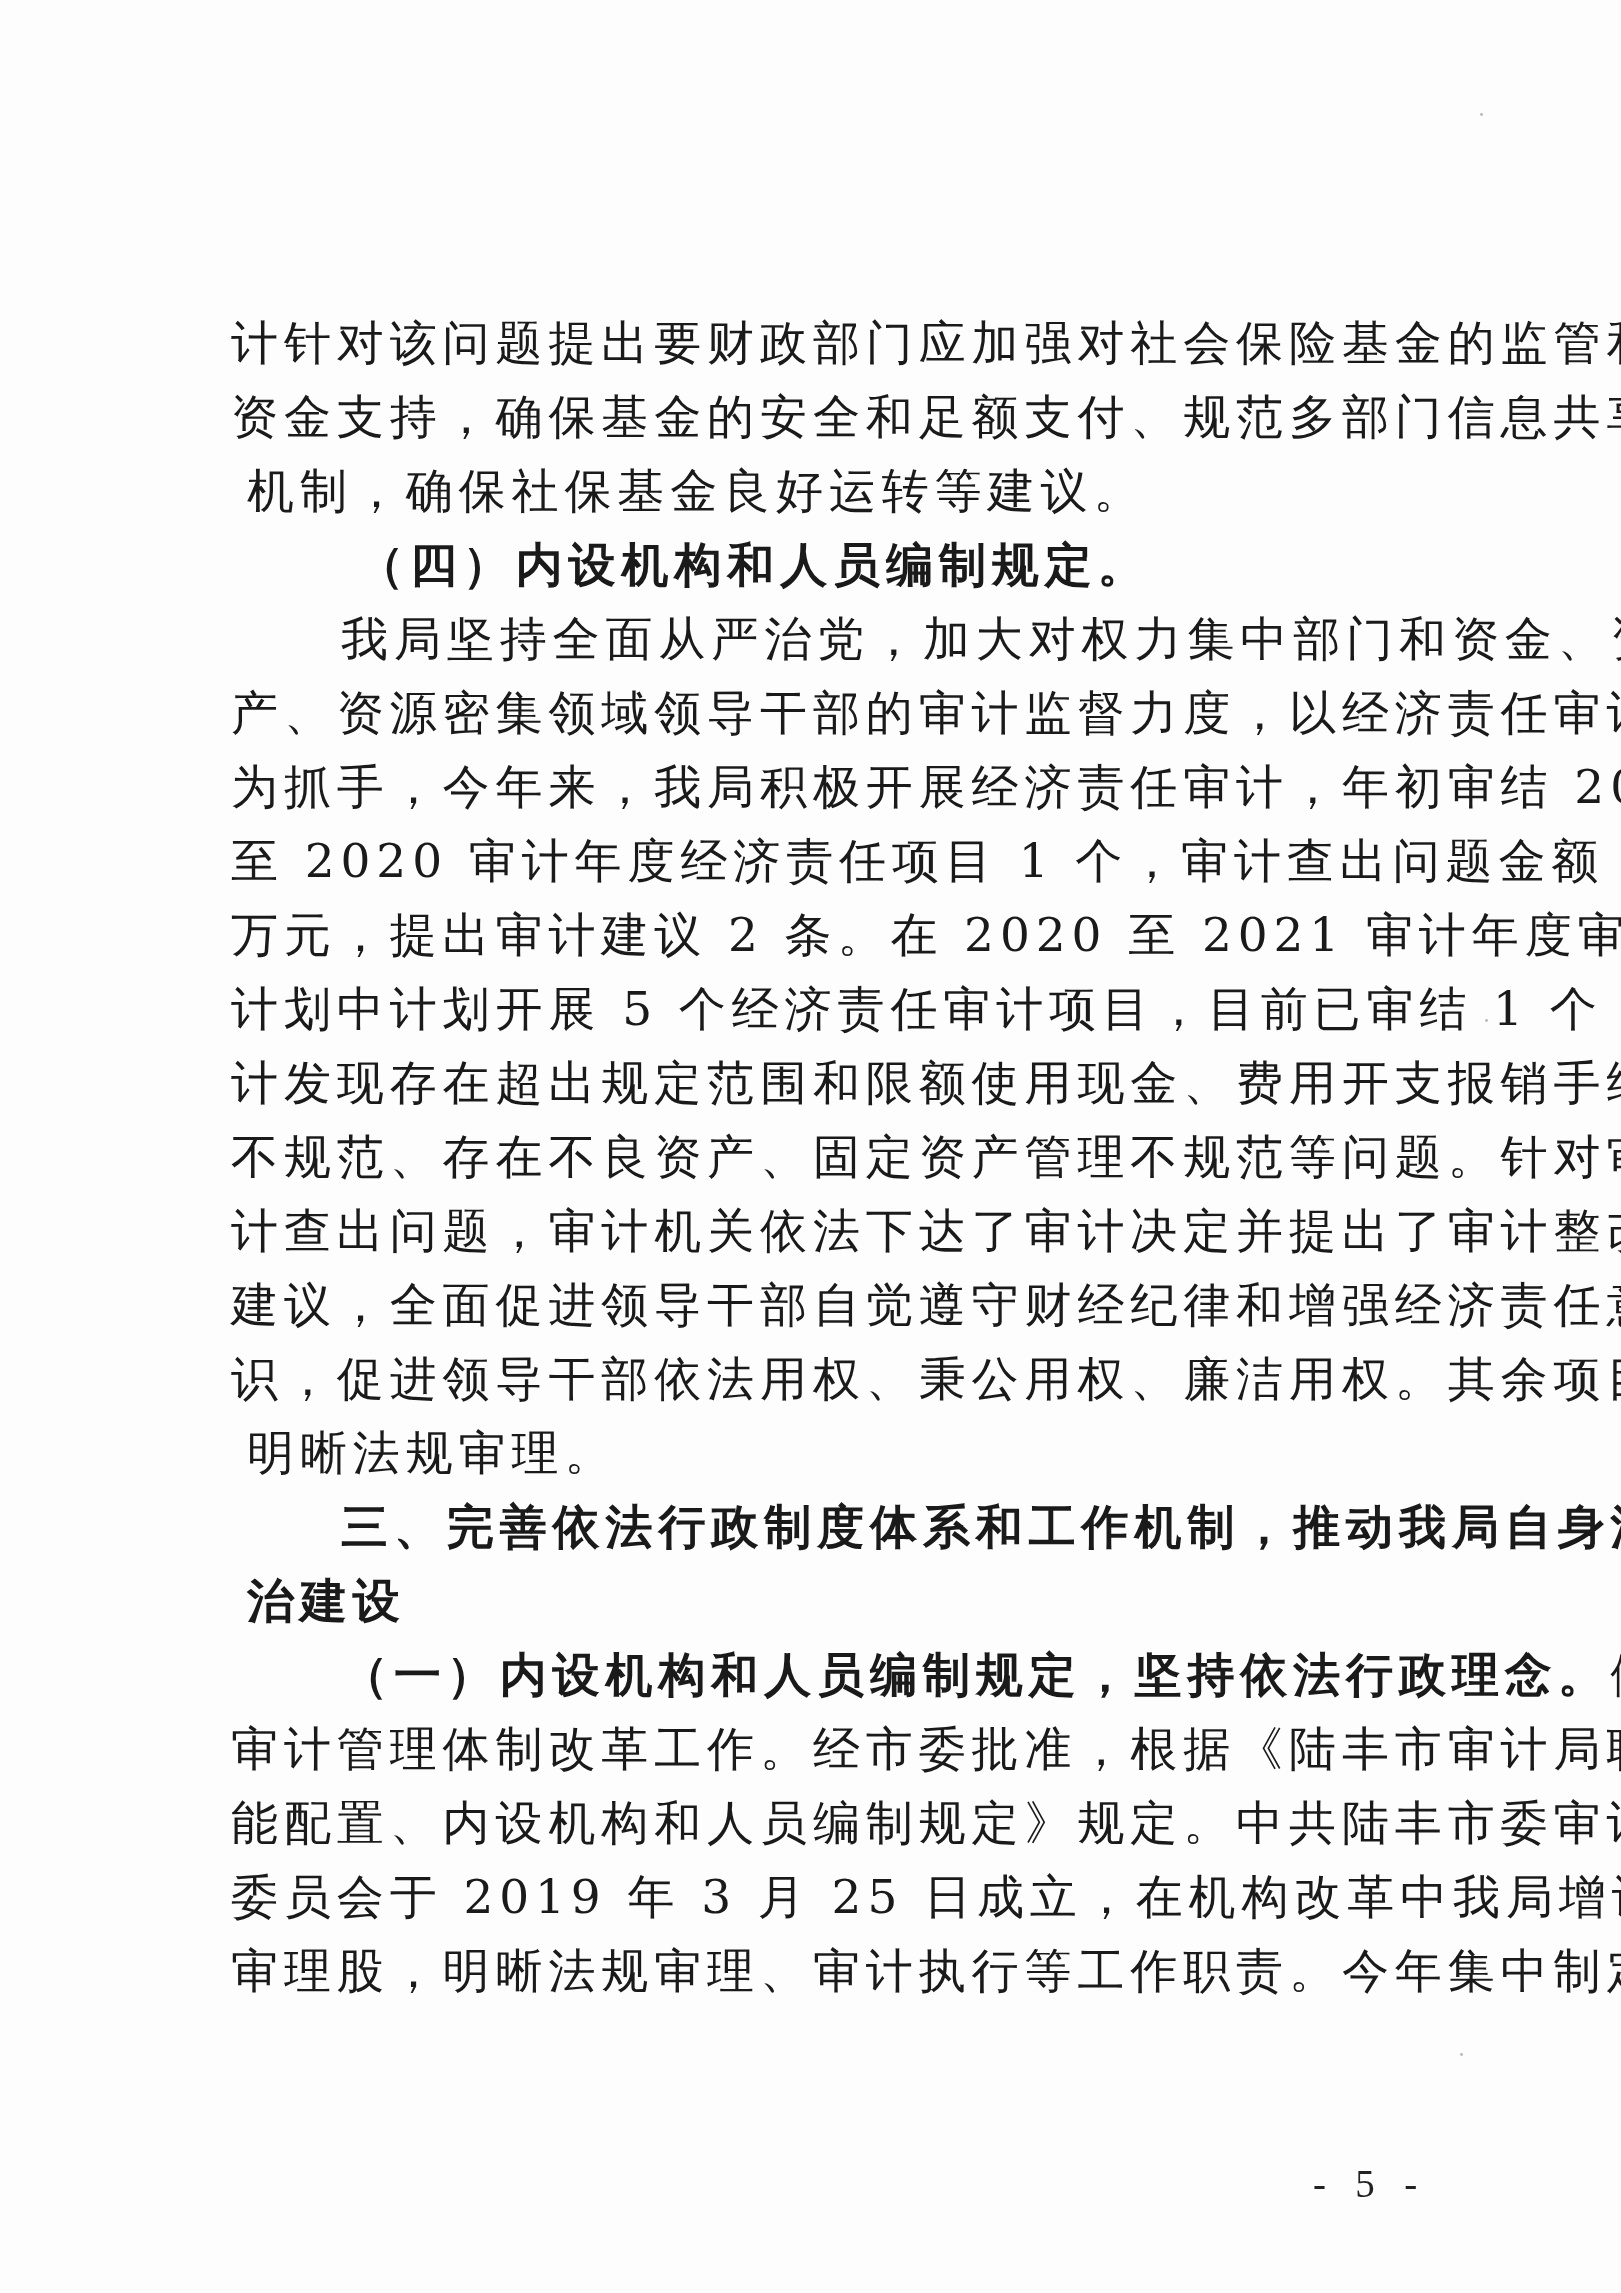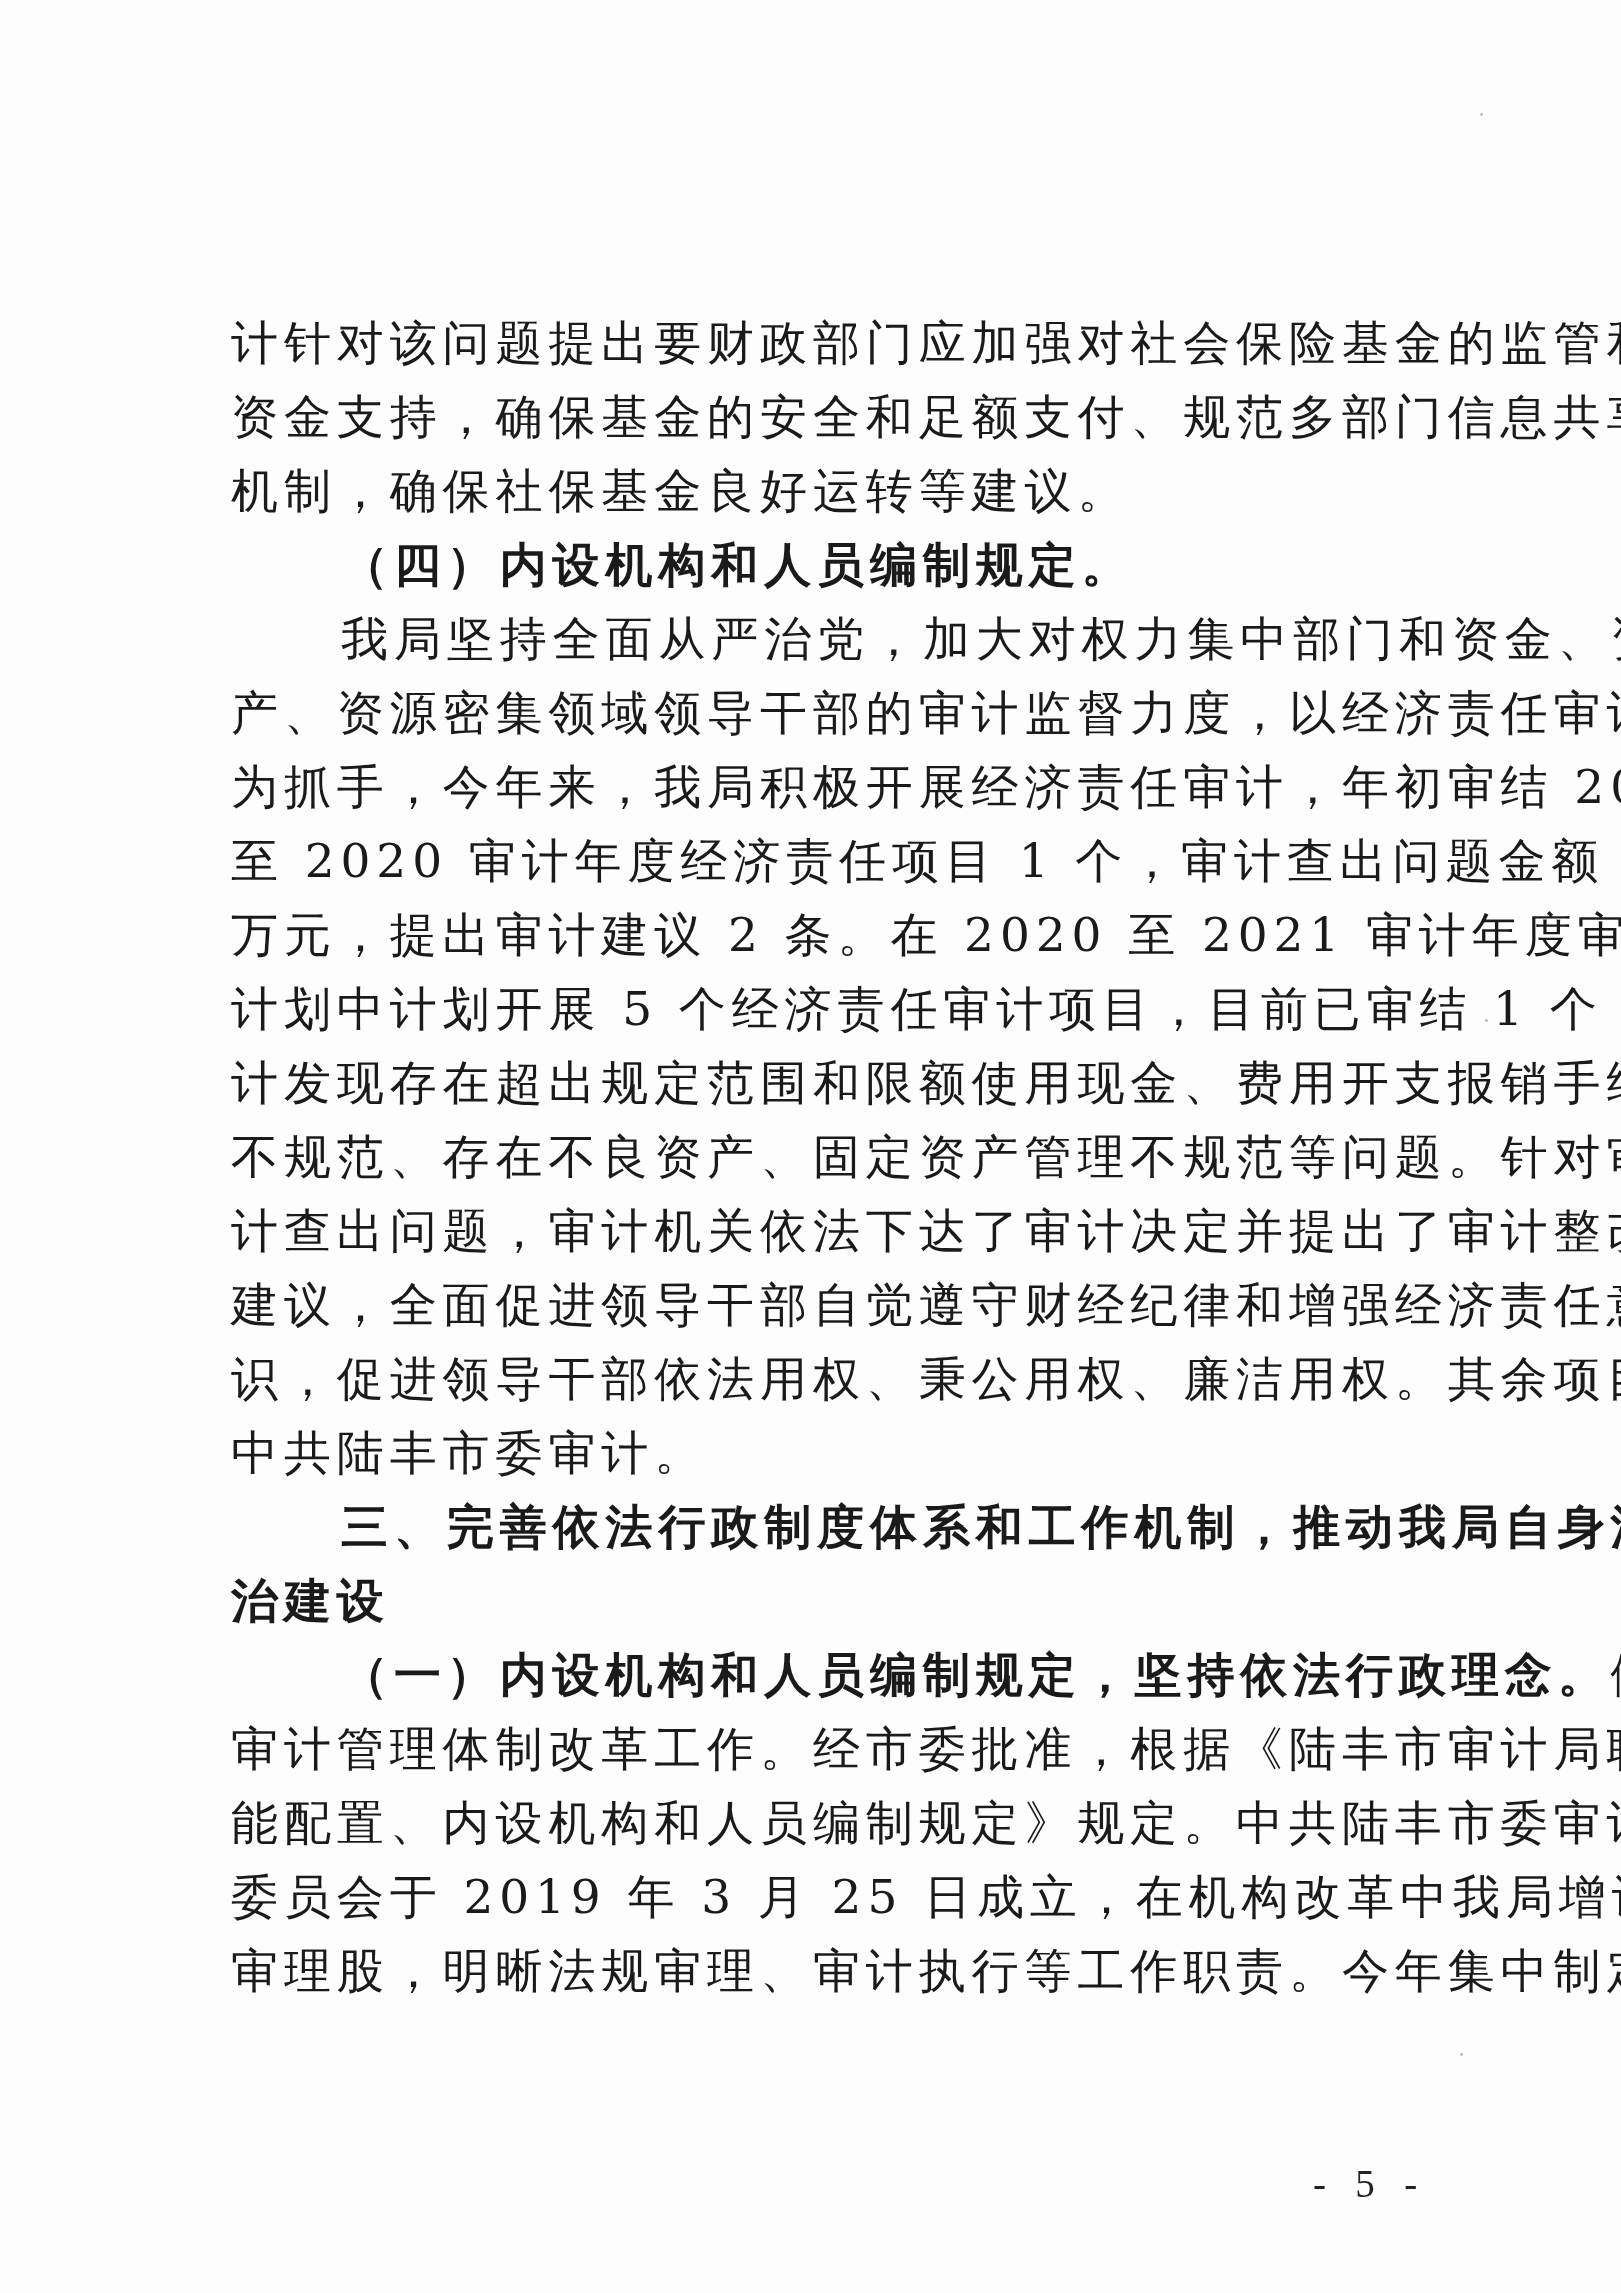--- a/index.html
+++ b/index.html
@@ -19,21 +19,21 @@
   }
   .line {
     height: 74px;
     line-height: 74px;
     font-size: 47px;
     white-space: nowrap;
     letter-spacing: 5.9px;
     text-align: justify;
     text-align-last: justify;
   }
-  .line.last { text-align-last: left; }
+  .line.last { text-align-last: left; margin-left: 16px; }
   .line.indent { padding-left: 110px; }
   .bold { font-family: "DejaVu Sans", "Liberation Sans", sans-serif; font-weight: bold; }
   .heading-sub { font-family: "DejaVu Sans", "Liberation Sans", sans-serif; font-weight: bold; }
   .page-number {
     position: absolute;
     left: 1313px;
     top: 2161px;
     font-size: 39px;
     font-family: "Liberation Serif", "DejaVu Serif", serif;
     letter-spacing: 9.8px;
@@ -55,21 +55,21 @@
   <div class="line">产、资源密集领域领导干部的审计监督力度，以经济责任审计</div>
   <div class="line">为抓手，今年来，我局积极开展经济责任审计，年初审结 2019</div>
   <div class="line">至 2020 审计年度经济责任项目 1 个，审计查出问题金额 40.07</div>
   <div class="line">万元，提出审计建议 2 条。在 2020 至 2021 审计年度审计项目</div>
   <div class="line">计划中计划开展 5 个经济责任审计项目，目前已审结 1 个，审</div>
   <div class="line">计发现存在超出规定范围和限额使用现金、费用开支报销手续</div>
   <div class="line">不规范、存在不良资产、固定资产管理不规范等问题。针对审</div>
   <div class="line">计查出问题，审计机关依法下达了审计决定并提出了审计整改</div>
   <div class="line">建议，全面促进领导干部自觉遵守财经纪律和增强经济责任意</div>
   <div class="line">识，促进领导干部依法用权、秉公用权、廉洁用权。其余项目</div>
-  <div class="line last">中共陆丰市委审计。</div>
+  <div class="line last">明晰法规审理。</div>
   <div class="line indent bold">三、完善依法行政制度体系和工作机制，推动我局自身法</div>
   <div class="line last bold">治建设</div>
   <div class="line indent" style="text-align-last: justify;">
     <span class="heading-sub">（一）内设机构和人员编制规定，坚持依法行政理念。</span><span>做好</span>
   </div>
   <div class="line">审计管理体制改革工作。经市委批准，根据《陆丰市审计局职</div>
   <div class="line">能配置、内设机构和人员编制规定》规定。中共陆丰市委审计</div>
   <div class="line">委员会于 2019 年 3 月 25 日成立，在机构改革中我局增设法规</div>
   <div class="line">审理股，明晰法规审理、审计执行等工作职责。今年集中制定印</div>
 </div>

